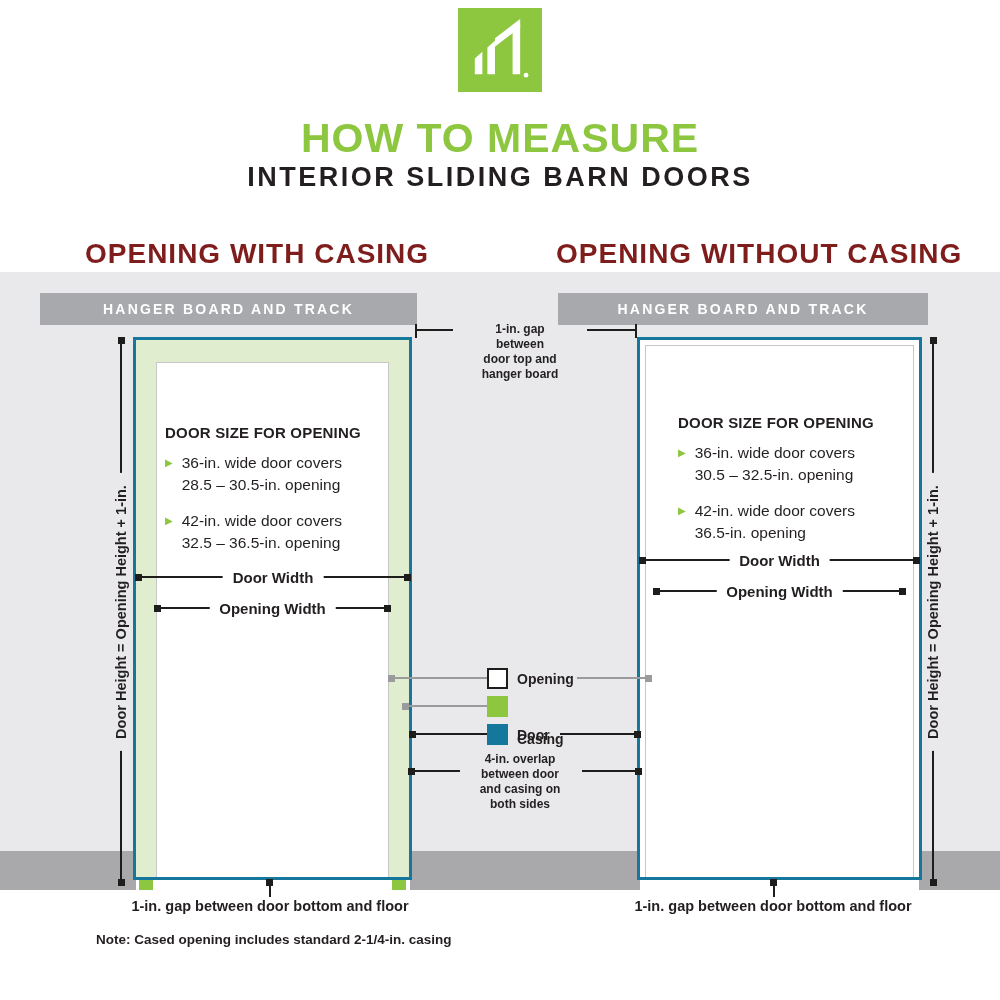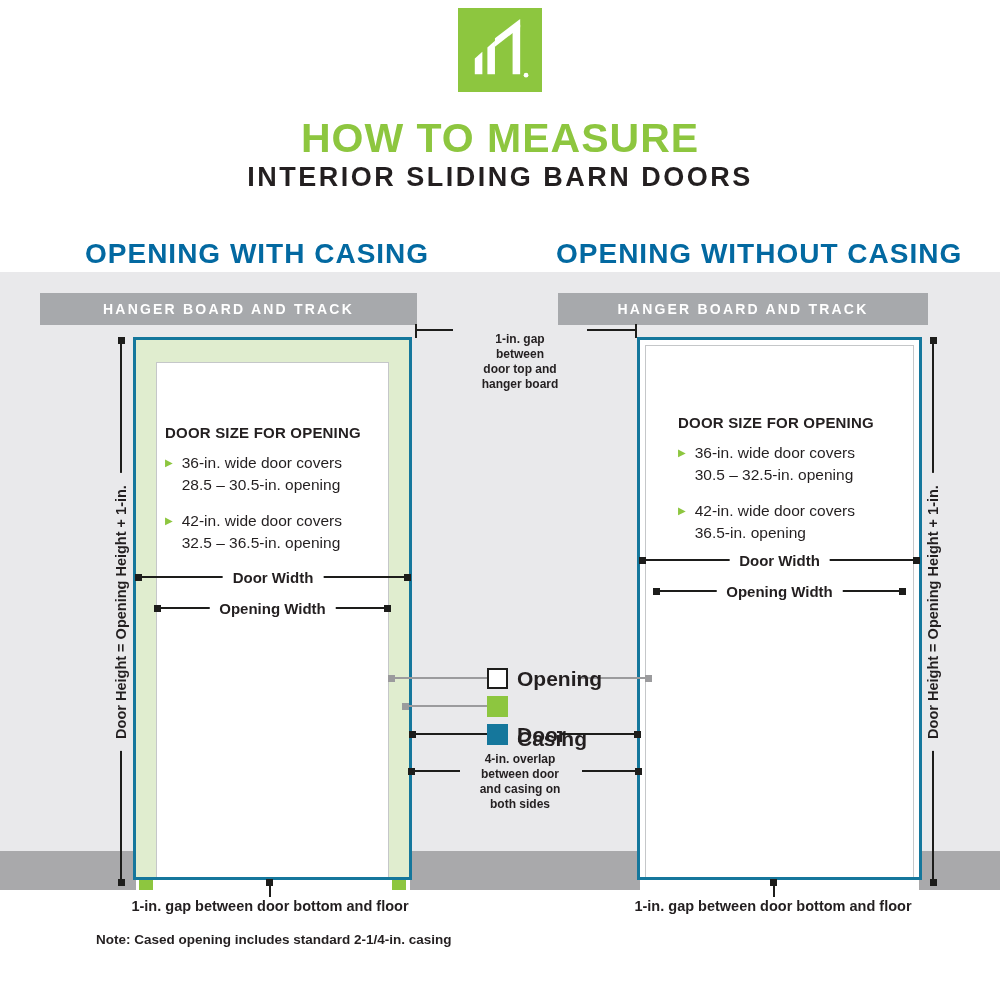--- a/index.html
+++ b/index.html
@@ -6,21 +6,21 @@
   #canvas{position:relative;width:1000px;height:1000px;background:#fff;overflow:hidden;
           font-family:"Liberation Sans",sans-serif;color:#231f20;}
   .abs{position:absolute;}
 
   
   .logo{left:458px;top:8px;width:84px;height:84px;background:#8dc63f;}
   .title{left:0;top:115px;width:1000px;text-align:center;font-size:41px;font-weight:800;
          letter-spacing:1px;color:#8dc63f;}
   .subtitle{left:0;top:162px;width:1000px;text-align:center;font-size:27px;font-weight:600;
             letter-spacing:2.5px;color:#231f20;}
-  .sec-heading{top:238px;font-size:28px;font-weight:800;letter-spacing:1px;color:#0369a1;white-space:nowrap;}
+  .sec-heading{top:238px;font-size:28px;font-weight:800;letter-spacing:1px;color:#7f1d1d;white-space:nowrap;}
 
   
   .wall{left:0;top:272px;width:1000px;height:618px;background:#e9e9eb;}
   .floor{left:0;top:851px;width:1000px;height:39px;background:#a9a9ab;}
   .hanger{top:293px;height:32px;background:#a7a9ac;color:#fff;display:flex;align-items:center;
           justify-content:center;font-size:14px;font-weight:600;letter-spacing:2.2px;}
 
   .door{box-sizing:border-box;border:3px solid #15779c;top:337px;height:543px;}
   .door.cased{background:#e0edcf;}
   .door.plain{background:#fff;}
@@ -51,21 +51,21 @@
   .dsize .ds-title{font-size:15px;font-weight:800;letter-spacing:.2px;margin-bottom:11px;}
   .bullet{display:flex;gap:9px;margin-bottom:13px;font-size:15.5px;line-height:1.45;font-weight:500;
           white-space:pre-line;}
   .tri{color:#8dc63f;font-size:10px;line-height:21px;flex:0 0 auto;}
 
   
   .swatch{width:21px;height:21px;box-sizing:border-box;}
   .sw-opening{background:#fff;border:2px solid #1d1d1b;}
   .sw-casing{background:#8dc63f;}
   .sw-door{background:#15779c;}
-  .leglbl{height:21px;display:flex;align-items:center;font-size:21px;font-weight:600;}
+  .leglbl{height:21px;display:flex;align-items:center;font-size:14px;font-weight:600;}
 
   .vline{width:2px;background:#1d1d1b;}
   .botlbl{width:340px;text-align:center;font-size:14.5px;font-weight:700;}
   .note{font-size:13.5px;font-weight:700;}
 </style>
 </head>
 <body>
 
 <div id="canvas">
 
@@ -148,21 +148,21 @@
       <span class="sq sqR"></span>
     <span class="dimlbl">Opening Width</span>
   </div>
 
   <div class="abs lead" style="left:415px;top:329px;width:38px;">
       <span class="tickL"></span>
     </div>
   <div class="abs lead" style="left:587px;top:329px;width:50px;">
       <span class="tickR"></span>
     </div>
-  <div class="abs ann" style="left:455px;top:332px;width:130px;">1-in. gap
+  <div class="abs ann" style="left:455px;top:322px;width:130px;">1-in. gap
 between
 door top and
 hanger board</div>
 
   <div class="abs lead gray" style="left:389px;top:677px;width:98px;">
       <span class="sq sqL"></span>
     </div>
   <div class="abs lead gray" style="left:577px;top:677px;width:74px;">
       <span class="sq sqR"></span>
     </div>

